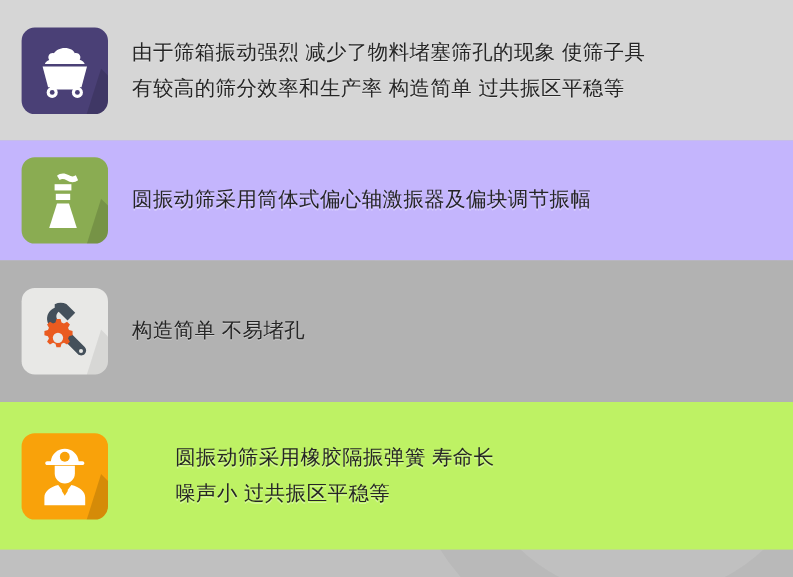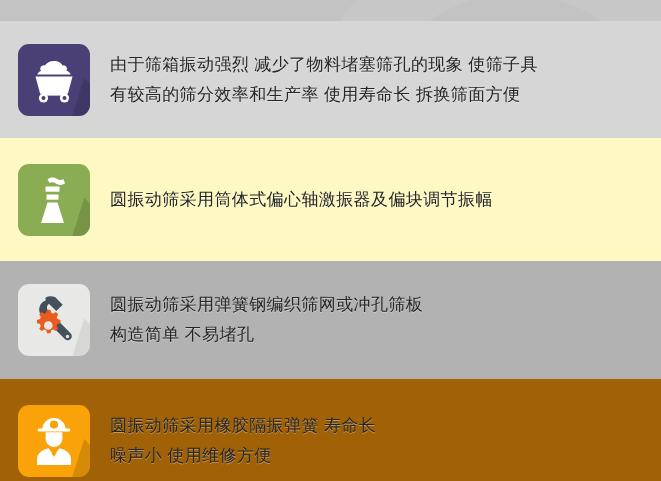--- a/index.html
+++ b/index.html
@@ -71,40 +71,40 @@
 <div id="stage" style="background: rgb(192, 192, 192);">
 
   <div id="wm-wrap">
     <div class="wm" id="wm-diag"></div>
     <div class="wm" id="wm-ring"></div>
     <div class="wm" id="wm-ring2"></div>
     <div class="wm" id="wm-swoosh"></div>
     <div class="wm" id="wm-swoosh2"></div>
   </div>
 
-  <div class="row" id="row0" style="height: 117px; background: rgb(214, 214, 214); margin-top: 21px;">
+  <div class="row" id="row0" style="height: 117px; background: rgb(214, 214, 214);">
     <div class="tile" style="background:#4a4076;">
       <div class="shadow"></div>
       <svg viewBox="0 0 72 72">
         <path fill="#ffffff" d="M36 17c-4.2 0-7.4 2-9.1 4.4-1.6-.5-3.4.2-4.2 1.7-.7 1.3-.5 2.8.3 3.9-1.9.6-3.3 2-3.6 3.4h33.2c-.4-1.6-2-3.1-4.2-3.6.7-1.1.8-2.5.1-3.7-.8-1.5-2.6-2.2-4.2-1.7C43.6 19 40.3 17 36 17z"></path>
         <path fill="#ffffff" d="M17.5 32.5h37l-4.6 17.2H22.1z"></path>
         <circle cx="25.5" cy="54" r="4.6" fill="#ffffff"></circle>
         <circle cx="25.5" cy="54" r="2.0" fill="#4a4076"></circle>
         <circle cx="46.5" cy="54" r="4.6" fill="#ffffff"></circle>
         <circle cx="46.5" cy="54" r="2.0" fill="#4a4076"></circle>
         <rect x="23.5" y="48" width="25" height="3.6" fill="#ffffff"></rect>
       </svg>
     </div>
     <div class="txt">
       <span class="ln">由于筛箱振动强烈  减少了物料堵塞筛孔的现象  使筛子具</span>
-      <span class="ln">有较高的筛分效率和生产率  使用寿命长  拆换筛面方便</span>
+      <span class="ln">有较高的筛分效率和生产率  构造简单  过共振区平稳等</span>
     </div>
   </div>
 
-  <div class="row" id="row1" style="height: 123px; background: #fef9c3;">
+  <div class="row" id="row1" style="height: 100px; background: #c4b5fd;">
     <div class="tile" style="background:#8aac52;">
       <div class="shadow"></div>
       <svg viewBox="0 0 72 72">
         <path fill="#ffffff" d="M29.5 15.5c2.8-2.6 6.6-2.4 9.6-.6 2.1 1.3 4.2 1.6 6.1.2l1.9 4.2c-3.1 2.3-6.6 1.9-9.6 0-2-1.2-4-1.5-5.8-.3z"></path>
         <rect x="27.5" y="22.5" width="14" height="5.2" fill="#ffffff"></rect>
         <rect x="28.5" y="30.5" width="12" height="5.2" fill="#ffffff"></rect>
         <path fill="#ffffff" d="M29.5 38.5h10l6.5 20.5H23z"></path>
       </svg>
     </div>
     <div class="txt">
@@ -118,36 +118,35 @@
       <svg viewBox="0 0 72 72">
         <path fill="#44505b" d="M27.6 16.5c-4.6 1.7-7.3 6.6-6.1 11.4.5 2 1.6 3.7 3.1 4.9l22.2 22.2c1.6 1.6 4.2 1.6 5.8 0 1.6-1.6 1.6-4.2 0-5.8L30.4 27c-1.1-1.1-1.6-2.6-1.4-4.1.2-1.3.9-2.4 1.9-3.2l7.4 7.4 6.4-6.4-7.4-7.4c-3.1-1.3-6.6-1.3-9.7.2z" transform="rotate(0 36 36)"></path>
         <circle cx="49.5" cy="52.5" r="1.7" fill="#e8e8e6"></circle>
         <g>
           <path fill="#ea5b20" d="M28 36.2l3.2-.9.9-2.2-1.7-2.8 2.6-2.6 2.8 1.7 2.2-.9.9-3.2h3.7l.9 3.2 2.2.9 2.8-1.7 2.6 2.6-1.7 2.8.9 2.2 3.2.9v3.7l-3.2.9-.9 2.2 1.7 2.8-2.6 2.6-2.8-1.7-2.2.9-.9 3.2h-3.7l-.9-3.2-2.2-.9-2.8 1.7-2.6-2.6 1.7-2.8-.9-2.2-3.2-.9z" transform="translate(-9.5 3.5) scale(0.92) translate(3 -1)"></path>
           <circle cx="30.3" cy="41.5" r="4.3" fill="#e8e8e6"></circle>
         </g>
       </svg>
     </div>
     <div class="txt">
-      <span class="ln">圆振动筛采用弹簧钢编织筛网或冲孔筛板</span>
       <span class="ln">构造简单  不易堵孔</span>
     </div>
   </div>
 
-  <div class="row" id="row3" style="height: 123px; background: #a16207;">
+  <div class="row" id="row3" style="height: 123px; background: #bef264; gap: 36px;">
     <div class="tile" style="background:#f9a20a;">
       <div class="shadow"></div>
       <svg viewBox="0 0 72 72">
         <path fill="#ffffff" d="M36 13c-6.1 0-11 4.6-11.6 10.4h-3.1c-.9 0-1.6.7-1.6 1.6s.7 1.6 1.6 1.6h29.4c.9 0 1.6-.7 1.6-1.6s-.7-1.6-1.6-1.6h-3.1C47 17.6 42.1 13 36 13z"></path>
         <circle cx="36" cy="19.6" r="4.1" fill="#f9a20a"></circle>
         <path d="M32.6 18.1h6.8M32.6 21.1h6.8" stroke="#f9a20a" stroke-width="1.1" fill="none"></path>
         <path fill="#ffffff" d="M27.6 27.2h16.8v6.4c0 4.6-3.8 8.4-8.4 8.4s-8.4-3.8-8.4-8.4z"></path>
         <path fill="#ffffff" d="M30.5 43.2l5.5 7.3 5.5-7.3c6.9 1.6 11.5 5.6 11.5 10.3V60h-34v-6.5c0-4.7 4.6-8.7 11.5-10.3z"></path>
         <path fill="#f9a20a" d="M36 44.3l-2.6 3.6 2.6 4.2 2.6-4.2z"></path>
       </svg>
     </div>
     <div class="txt">
       <span class="ln">圆振动筛采用橡胶隔振弹簧  寿命长</span>
-      <span class="ln">噪声小  使用维修方便</span>
+      <span class="ln">噪声小  过共振区平稳等</span>
     </div>
   </div>
 
 </div>
 
 </body></html>

